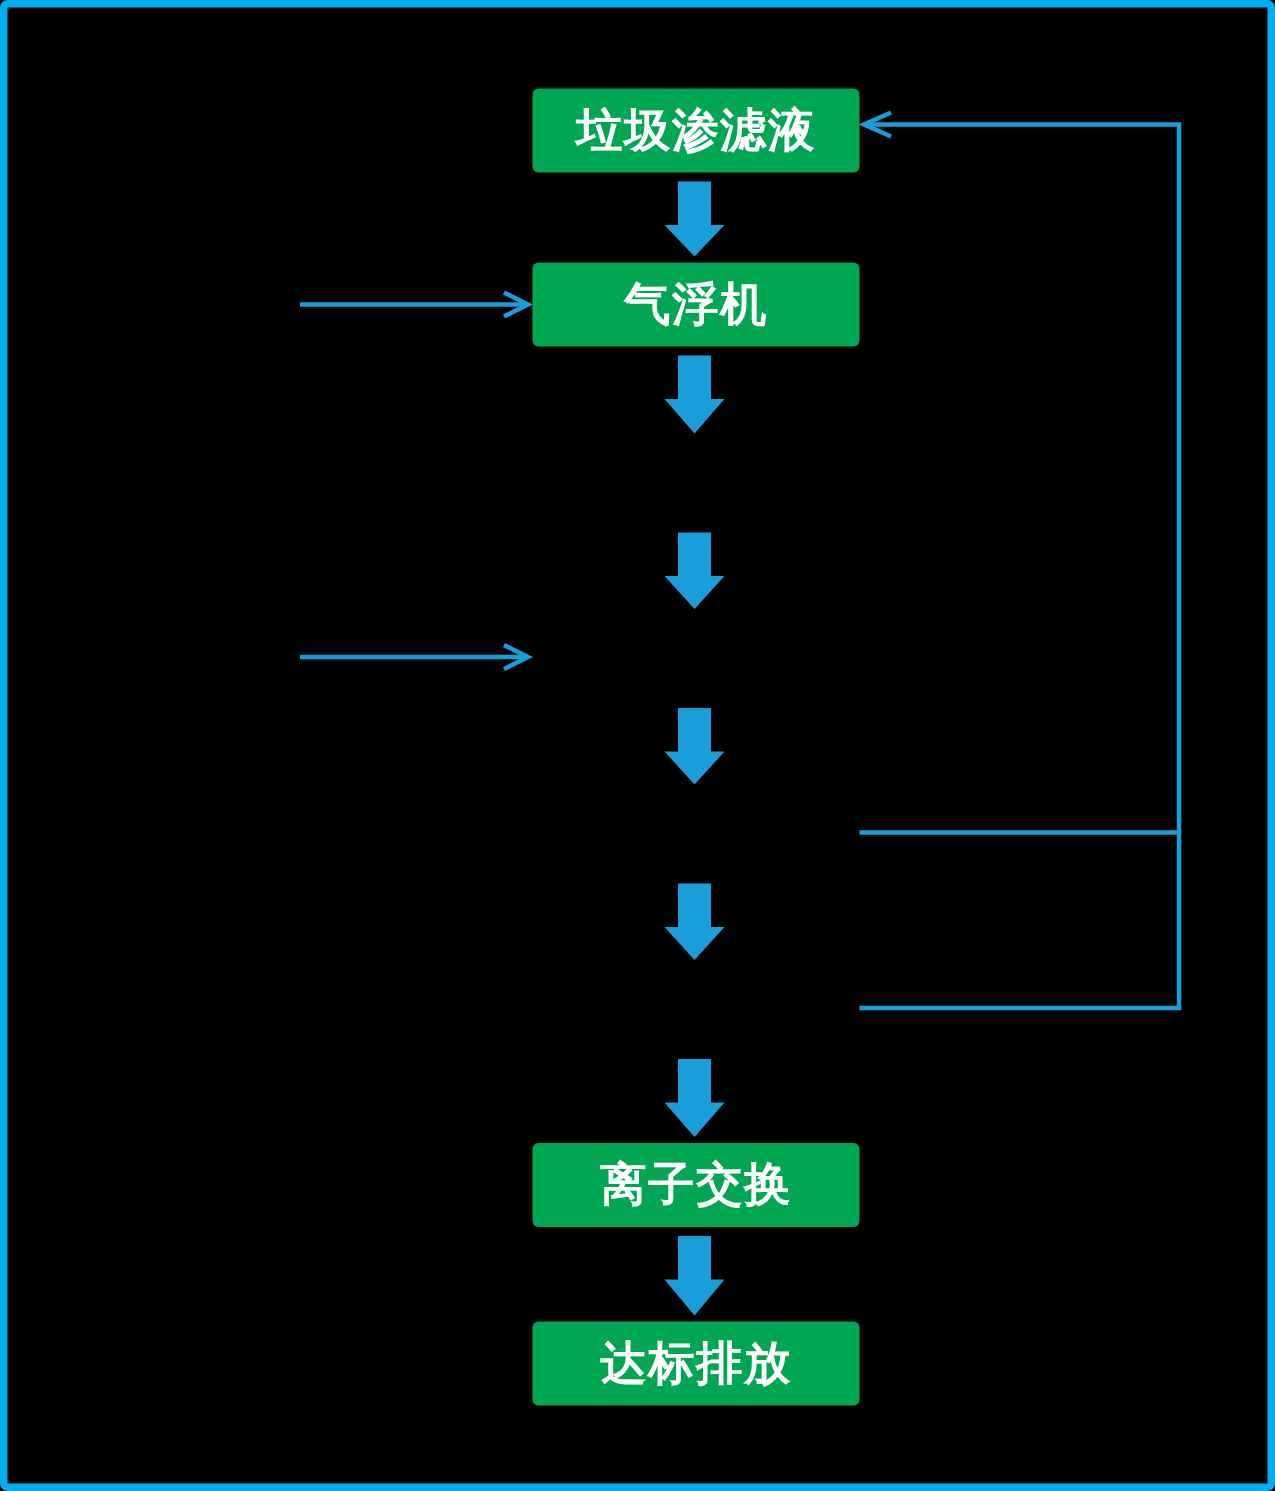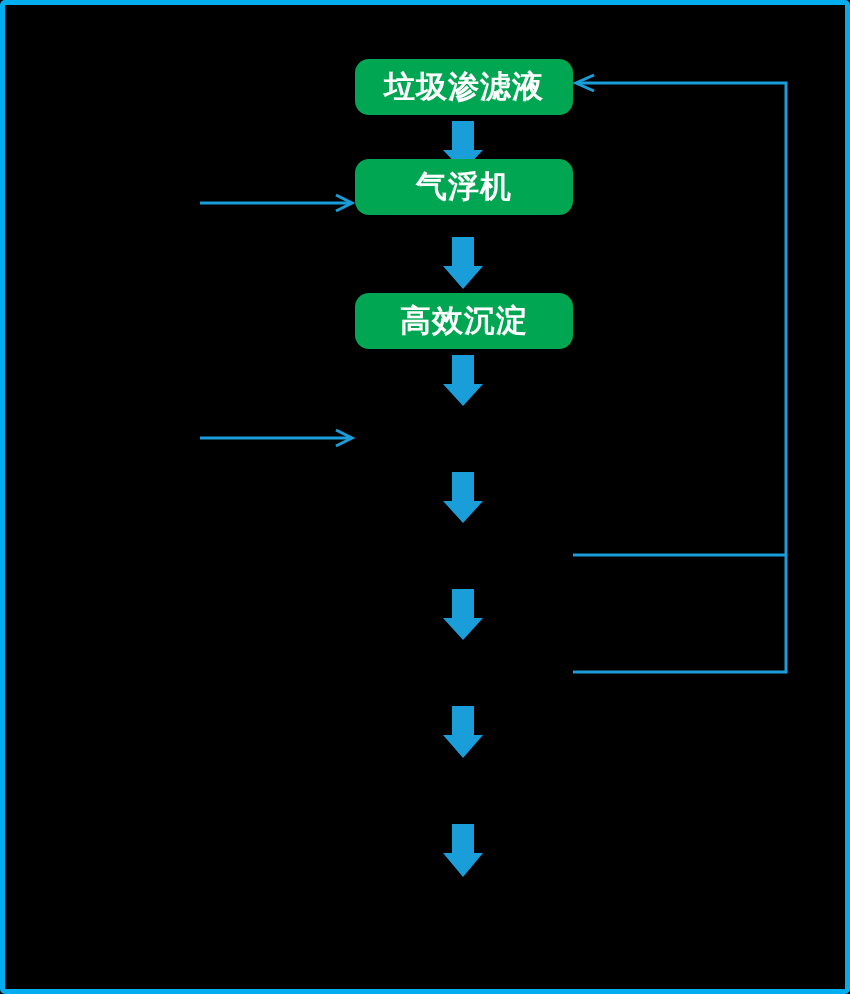--- a/index.html
+++ b/index.html
@@ -13,21 +13,21 @@
     border-radius:5px;
     overflow:hidden;
     font-family:"DejaVu Serif","Liberation Serif",serif;
   }
   .connectors{position:absolute;left:0;top:0;width:850px;height:994px;}
   .stroke{stroke:var(--connector,#1a9ed9);stroke-width:3;fill:none;stroke-linejoin:miter;}
   .fillarrow{fill:var(--connector,#1a9ed9);stroke:none;}
   .node{
     position:absolute;left:350px;width:218px;height:56px;
     background:var(--node-fill,#00a651);
-    border-radius:14px;
+    border-radius:4px;
     color:var(--node-text,#ffffff);
     display:flex;align-items:center;justify-content:center;
     font-size:31px;font-weight:bold;letter-spacing:1px;
     white-space:nowrap;
   }
 </style>
 </head>
 <body>
 
 <div class="frame">
@@ -53,16 +53,17 @@
     </g>
 
     <g>
       <polyline class="stroke" points="568,550 781,550"></polyline>
       <polyline class="stroke" points="568,667 781,667 781,78 573,78"></polyline>
       <polyline class="stroke" points="589,70 571,78 589,86"></polyline>
     </g>
   </svg>
 
   <div class="node" style="top:54px">垃圾渗滤液</div>
-  <div class="node" style="top:154px">气浮机</div>
-  <div class="node" style="top:288px">高效沉淀</div>
+  <div class="node" style="top:170px">气浮机</div>
+  <div class="node" style="top:757px">离子交换</div>
+  <div class="node" style="top:876px">达标排放</div>
 
 </div>
 
 </body></html>

